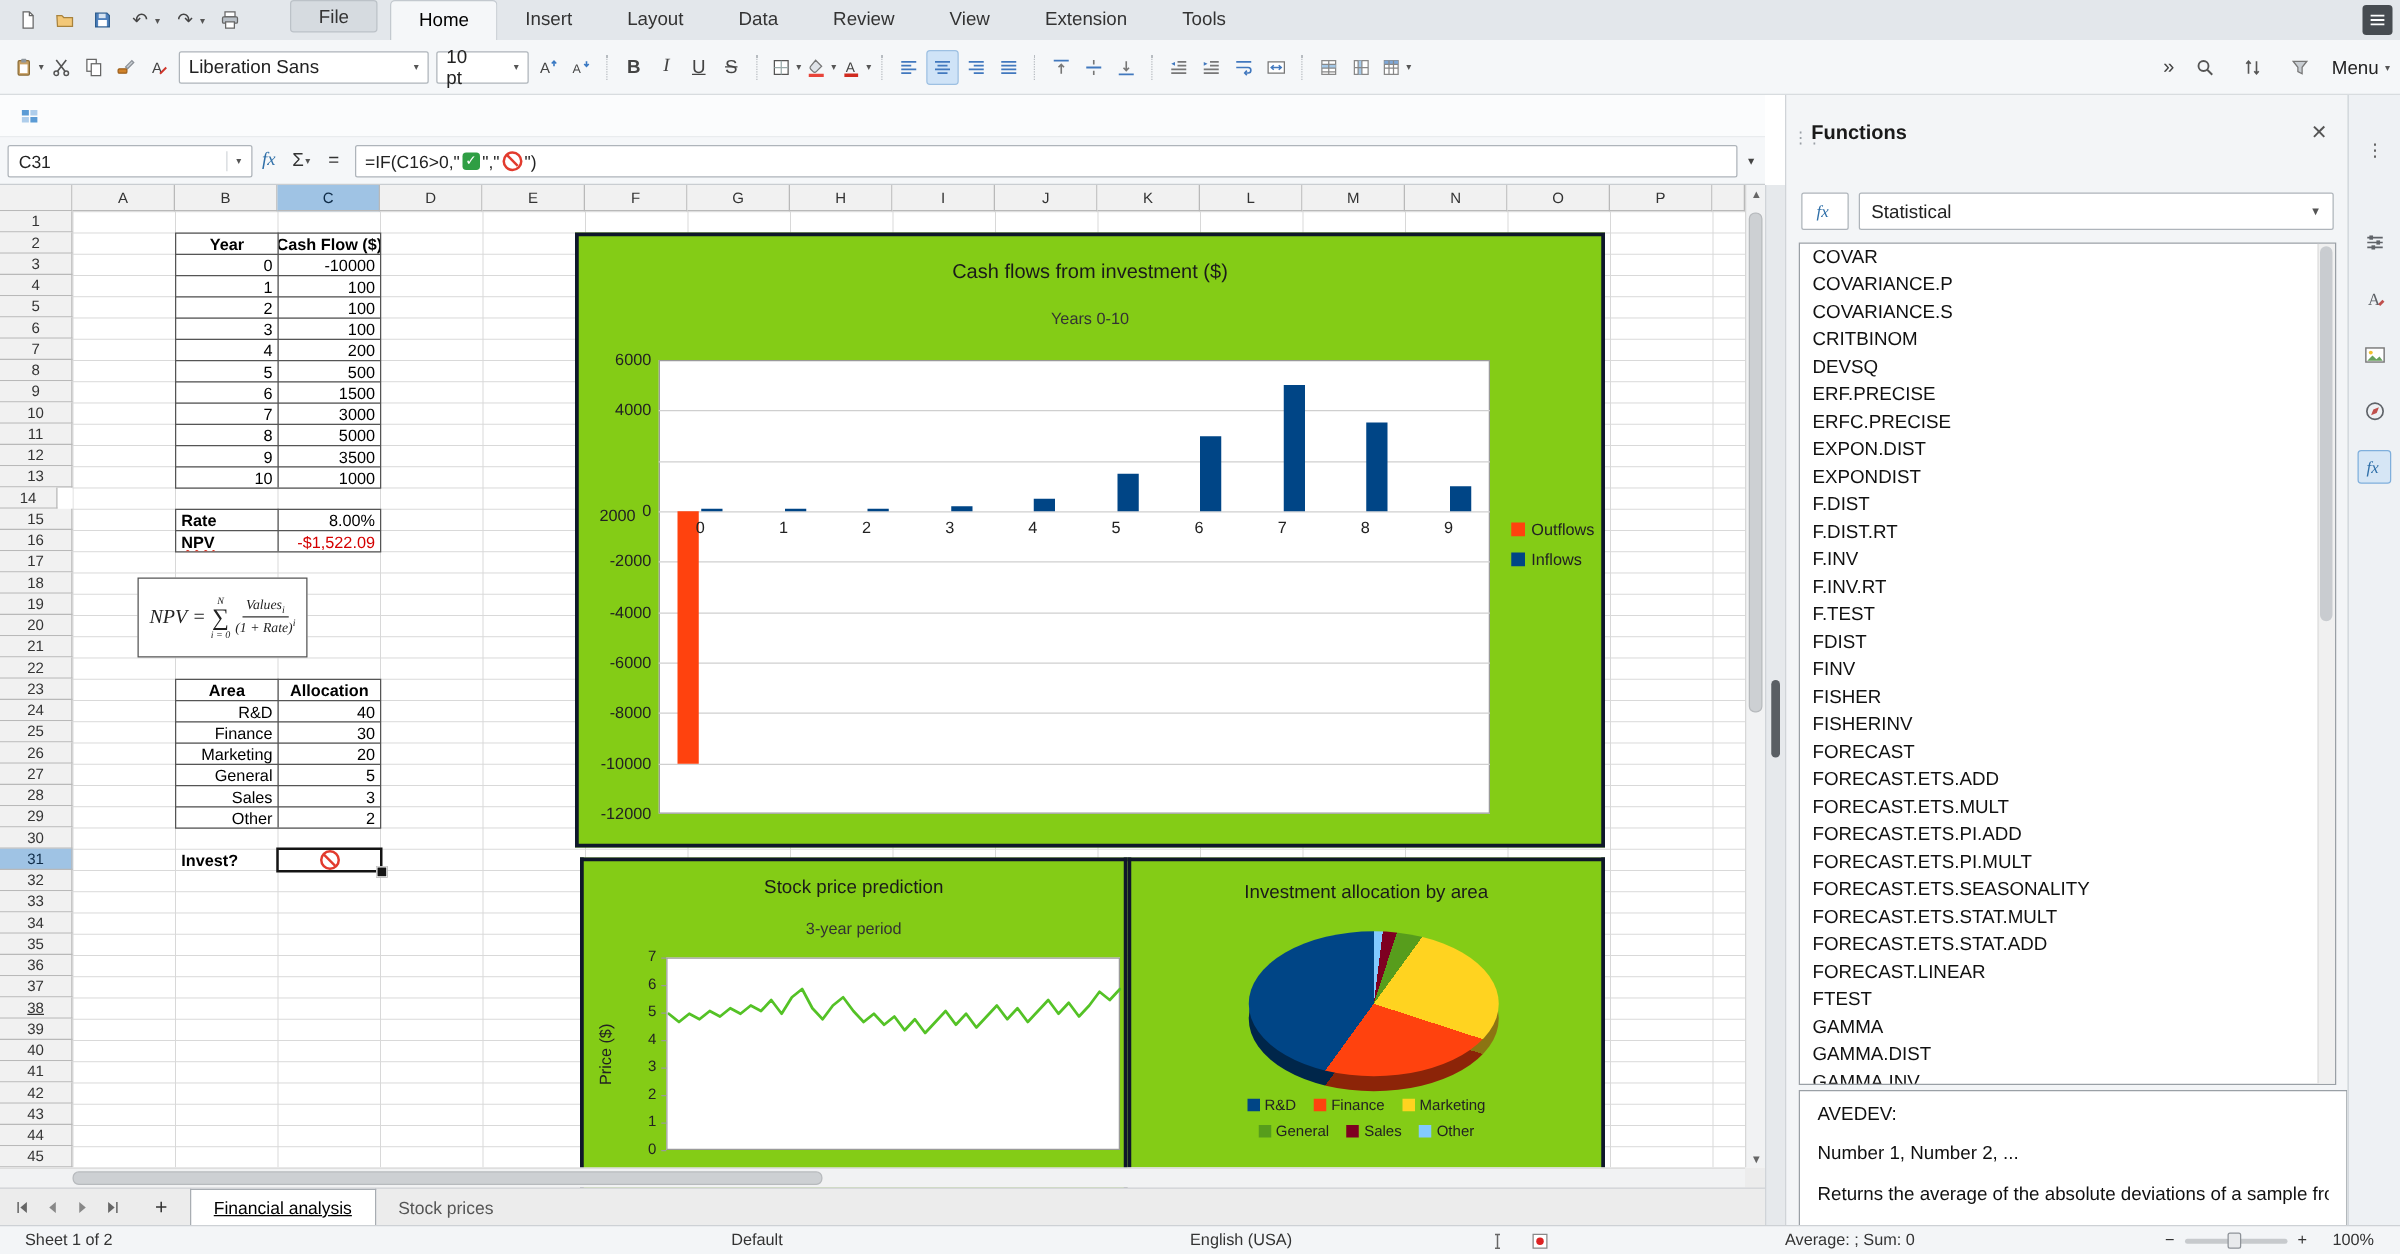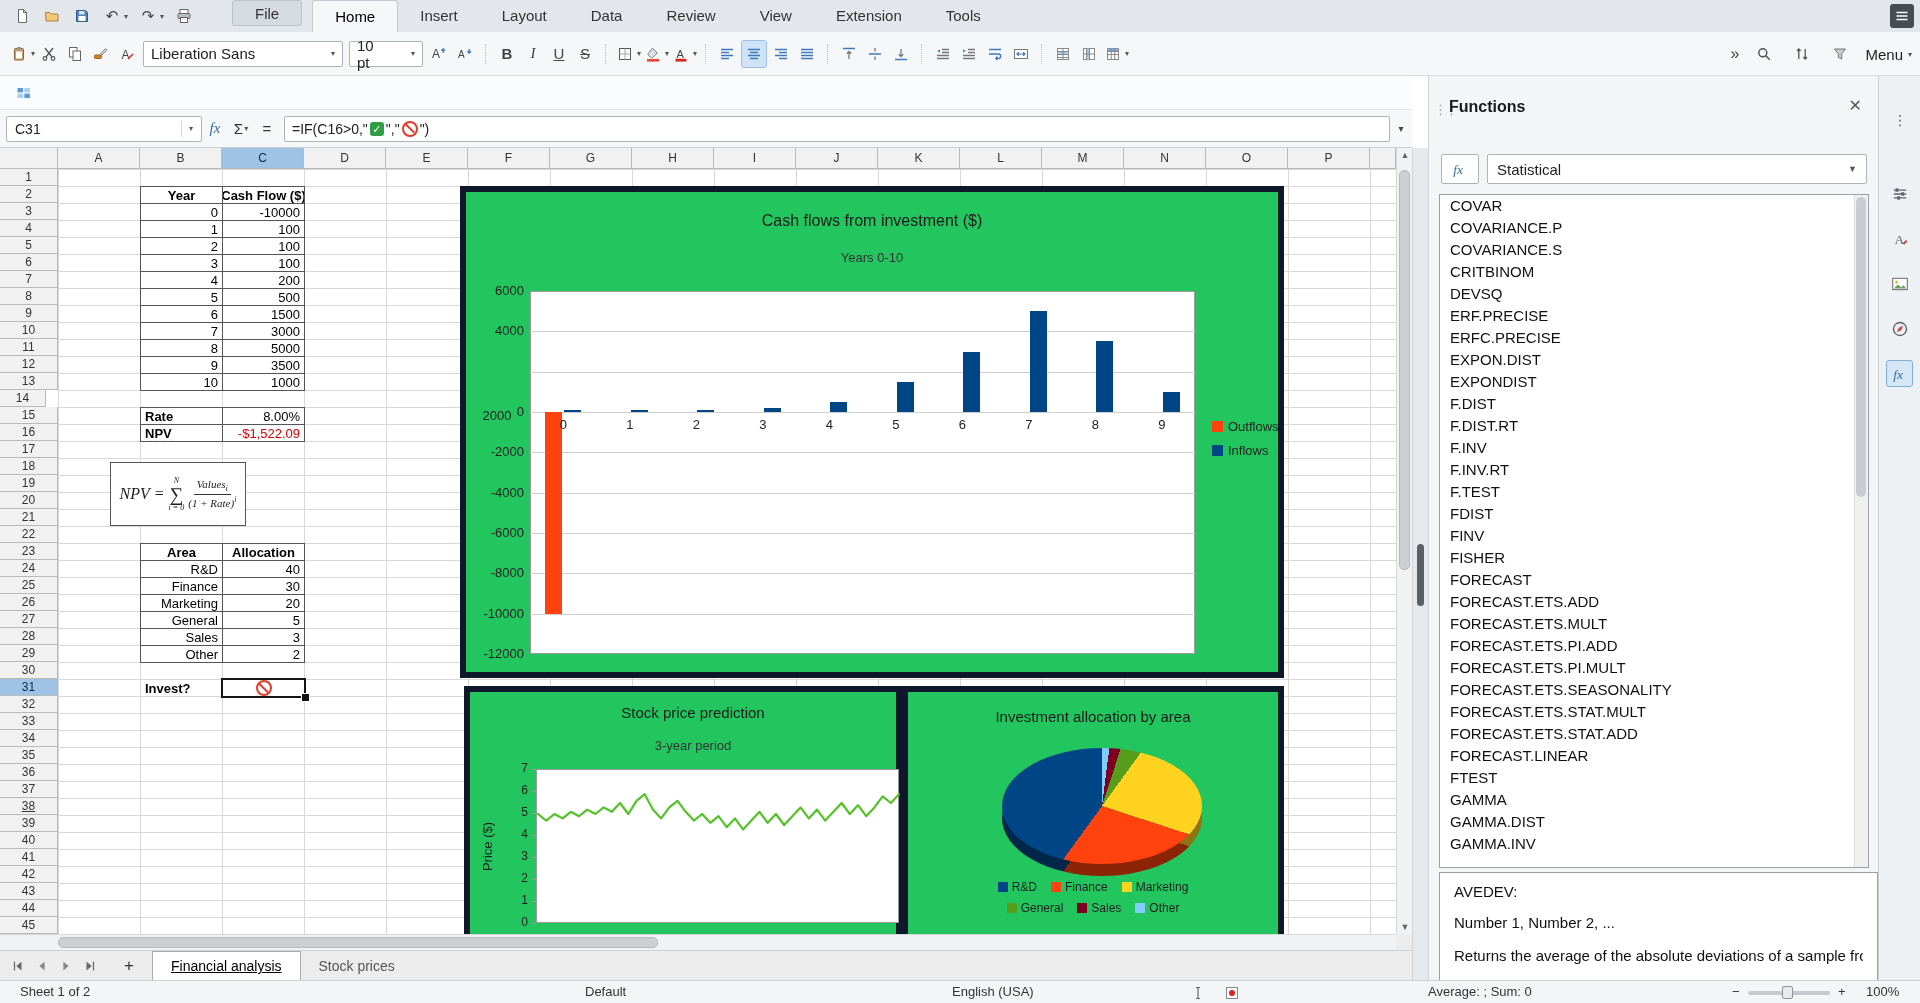--- a/index.html
+++ b/index.html
@@ -56,21 +56,21 @@
   .ch.sel{background:#9fc3e4;color:#0e2b47;}
   .cellv{position:absolute;font-size:13px;color:#000;display:flex;align-items:center;padding:0 4px;overflow:hidden;white-space:nowrap;box-sizing:border-box;}
   .cellv.ar{justify-content:flex-end}.cellv.ac{justify-content:center}.cellv.b{font-weight:bold}
   .wavy{text-decoration:underline wavy #e03524;text-decoration-thickness:1px;text-underline-offset:2px;}
   .tline{position:absolute;background:#555;}
   .trect{position:absolute;border:1px solid #555;box-sizing:border-box;pointer-events:none;}
   #selrect{position:absolute;border:2px solid #141414;box-sizing:border-box;}
   #selhandle{position:absolute;width:7px;height:7px;background:#141414;border:1px solid #fff;}
 
   
-  .chart{position:absolute;background:#22c55e;border:6px solid #0f172a;box-sizing:border-box;}
+  .chart{position:absolute;background:#84cc16;border:3px solid #0f172a;box-sizing:border-box;}
   .ctitle{position:absolute;width:100%;text-align:center;font-size:16px;color:#1a1a1a;}
   .csub{position:absolute;width:100%;text-align:center;font-size:13px;color:#333;}
   .plot{position:absolute;border:1px solid #9a9a9a;background:#fff;box-sizing:border-box;}
   .gline{position:absolute;height:1px;background:#cfcfcf;}
   .alab{position:absolute;font-size:13px;color:#222;}
   .bar{position:absolute;}
   .legsq{position:absolute;width:11px;height:11px;}
   .leglab{position:absolute;font-size:13px;color:#222;}
 
   
@@ -762,21 +762,21 @@
         <div class="alab" style="left: 547.75px; top: 225px; width: 30px; text-align: center;">7</div>
         <div class="bar" style="left: 630.25px; top: 149.417px; width: 17px; height: 70.5833px; background: rgb(0, 69, 134);"></div>
         <div class="alab" style="left: 614.25px; top: 225px; width: 30px; text-align: center;">8</div>
         <div class="bar" style="left: 696.75px; top: 199.833px; width: 17px; height: 20.1667px; background: rgb(0, 69, 134);"></div>
         <div class="alab" style="left: 680.75px; top: 225px; width: 30px; text-align: center;">9</div>
         <div class="legsq" style="left: 746px; top: 229px; background: rgb(255, 66, 14);"></div>
         <div class="leglab" style="left: 762px; top: 227px;">Outflows</div>
         <div class="legsq" style="left: 746px; top: 253px; background: rgb(0, 69, 134);"></div>
         <div class="leglab" style="left: 762px; top: 251px;">Inflows</div>
       </div>
-      <div class="chart" style="left: 464px; top: 686px; width: 438px; height: 304px; border-bottom: none; padding-left: 10px;">
+      <div class="chart" style="left: 464px; top: 686px; width: 438px; height: 304px; border-bottom: none;">
         <div class="ctitle" style="top: 12px; font-size: 15px;">Stock price prediction</div>
         <div class="csub" style="top: 46px;">3-year period</div>
         <div style="position: absolute; left: 6px; top: 77px; height: 154px; width: 24px; display: flex; align-items: center; justify-content: center;">
           <span style="transform: rotate(-90deg); white-space: nowrap; font-size: 13px; color: rgb(34, 34, 34);">Price ($)</span>
         </div>
         <div class="plot" style="left: 66px; top: 77px; width: 363px; height: 154px;">
           <svg width="363" height="154" style="display:block">
             <polyline points="1.0,44.0 9.2,50.6 17.4,44.0 25.6,48.4 33.8,41.8 42.0,46.2 50.2,39.6 58.4,44.0 66.6,37.4 74.8,41.8 83.0,33.0 91.3,44.0 99.5,30.8 107.7,24.2 115.9,39.6 124.1,48.4 132.3,37.4 140.5,30.8 148.7,41.8 156.9,50.6 165.1,44.0 173.3,52.8 181.5,46.2 189.7,57.2 197.9,48.4 206.1,59.4 214.3,50.6 222.5,41.8 230.7,52.8 238.9,44.0 247.1,55.0 255.3,46.2 263.5,37.4 271.8,48.4 280.0,39.6 288.2,50.6 296.4,41.8 304.6,33.0 312.8,44.0 321.0,35.2 329.2,46.2 337.4,37.4 345.6,26.4 353.8,33.0 362.0,24.2" fill="none" stroke="#54c226" stroke-width="2.2" stroke-linejoin="round" stroke-linecap="round"></polyline>
           </svg>
         </div>
@@ -873,20 +873,21 @@
           <div class="fnitem">EXPON.DIST</div>
           <div class="fnitem">EXPONDIST</div>
           <div class="fnitem">F.DIST</div>
           <div class="fnitem">F.DIST.RT</div>
           <div class="fnitem">F.INV</div>
           <div class="fnitem">F.INV.RT</div>
           <div class="fnitem">F.TEST</div>
           <div class="fnitem">FDIST</div>
           <div class="fnitem">FINV</div>
           <div class="fnitem">FISHER</div>
+          <div class="fnitem">FISHERINV</div>
           <div class="fnitem">FORECAST</div>
           <div class="fnitem">FORECAST.ETS.ADD</div>
           <div class="fnitem">FORECAST.ETS.MULT</div>
           <div class="fnitem">FORECAST.ETS.PI.ADD</div>
           <div class="fnitem">FORECAST.ETS.PI.MULT</div>
           <div class="fnitem">FORECAST.ETS.SEASONALITY</div>
           <div class="fnitem">FORECAST.ETS.STAT.MULT</div>
           <div class="fnitem">FORECAST.ETS.STAT.ADD</div>
           <div class="fnitem">FORECAST.LINEAR</div>
           <div class="fnitem">FTEST</div>

